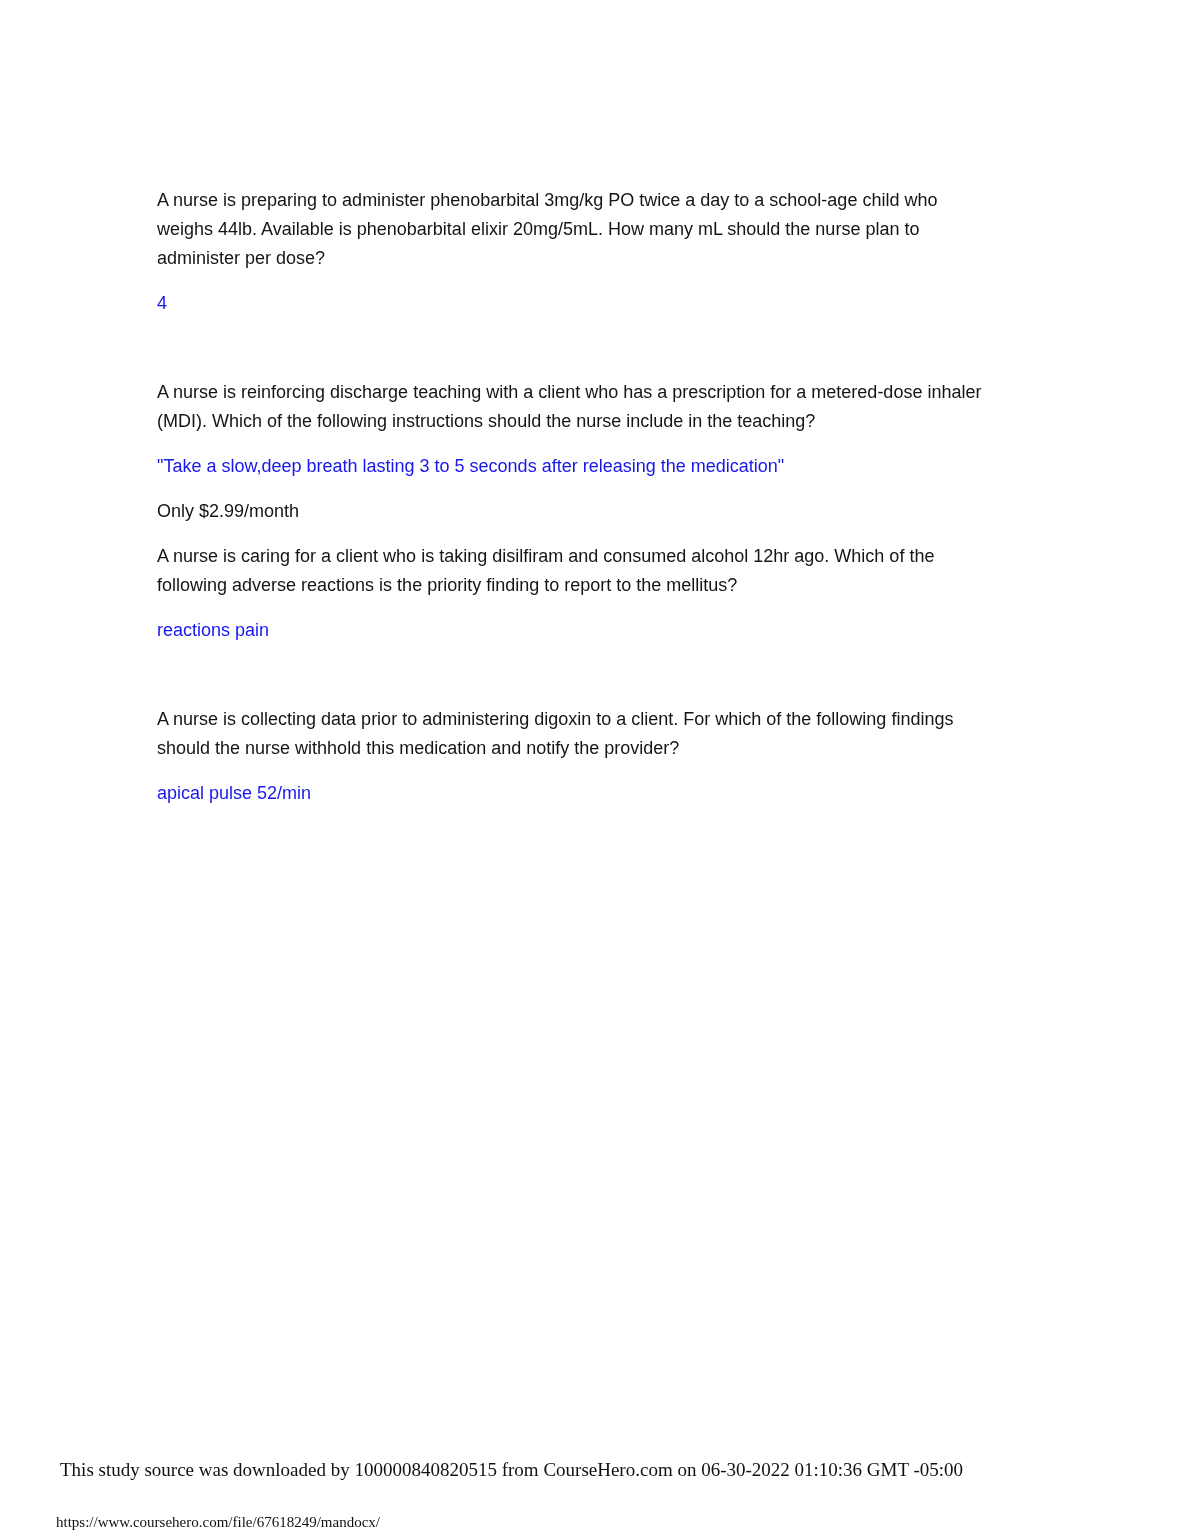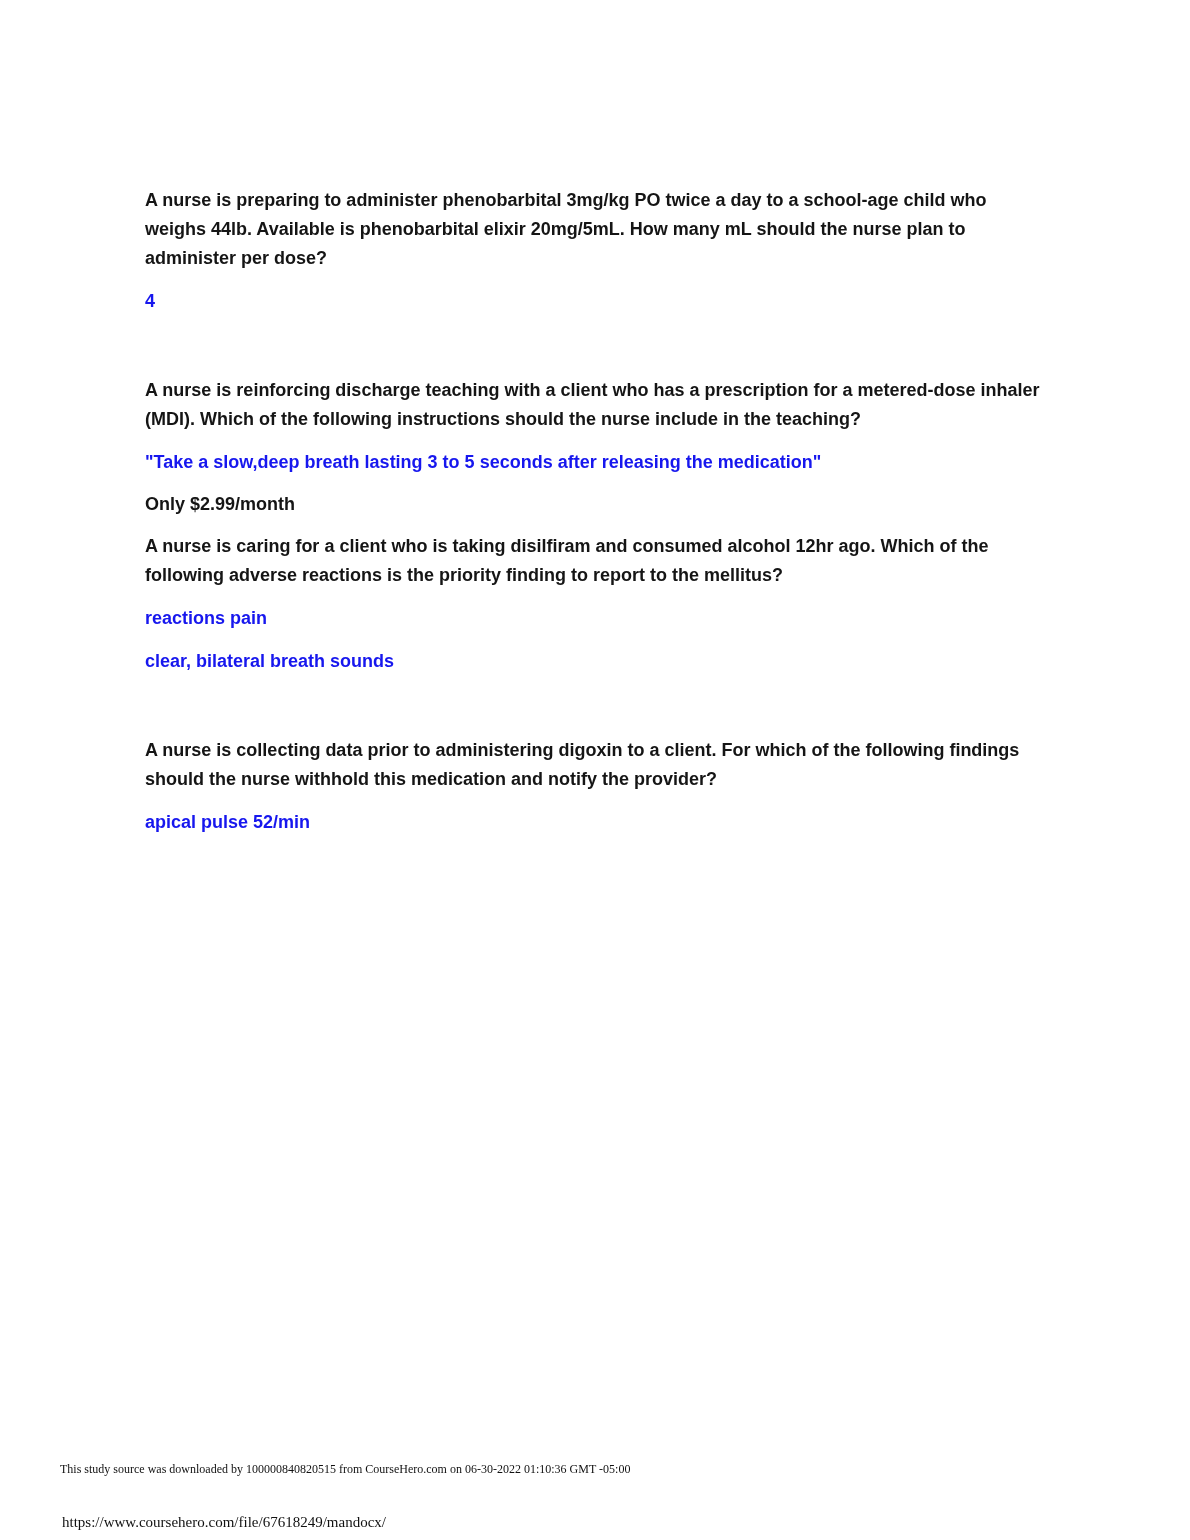--- a/index.html
+++ b/index.html
@@ -14,46 +14,45 @@
     background: #ffffff;
     overflow: hidden;
     box-sizing: border-box;
     padding: 186px 145px 0 141px;
     font-family: "Liberation Sans", sans-serif;
     font-size: 18px;
     line-height: 29px;
     color: #151515;
   }
   .para {
-    margin: 4px;
+    margin: 16px;
     white-space: pre;
-    font-weight: bold;
   }
   .question { margin-top: 60px; }
   .question.first { margin-top: 0; }
   .question.after-ad { margin-top: 13px; }
   .answer {
     margin-top: 14px;
     color: #1717ee;
   }
   .ad-line1 { margin-top: 112px; }
   .ad-line2 { margin-top: 13px; }
   .footer-note {
     position: absolute;
     left: 60px;
     top: 1460px;
     font-family: "Liberation Serif", serif;
-    font-size: 12px;
+    font-size: 19px;
     line-height: 19px;
     color: #111111;
     white-space: pre;
   }
   .footer-url {
     position: absolute;
-    left: 62px;
+    left: 56px;
     top: 1513px;
     font-family: "Liberation Serif", serif;
     font-size: 15px;
     line-height: 19px;
     color: #111111;
     white-space: pre;
   }
 </style>
 </head>
 <body>
@@ -69,21 +68,20 @@
 (MDI). Which of the following instructions should the nurse include in the teaching?</p>
   <p class="para answer">"Take a slow,deep breath lasting 3 to 5 seconds after releasing the medication"</p>
 
   <p class="para ad-line2">Only $2.99/month</p>
 
   <p class="para question after-ad">A nurse is caring for a client who is taking disilfiram and consumed alcohol 12hr ago. Which of the
 following adverse reactions is the priority finding to report to the mellitus?</p>
 
   <p class="para answer">reactions pain</p>
 
-  <p class="para answer">clear, bilateral breath sounds</p>
 
   <p class="para question">A nurse is collecting data prior to administering digoxin to a client. For which of the following findings
 should the nurse withhold this medication and notify the provider?</p>
   <p class="para answer">apical pulse 52/min</p>
 
   <div class="footer-note">This study source was downloaded by 100000840820515 from CourseHero.com on 06-30-2022 01:10:36 GMT -05:00</div>
   <div class="footer-url">https://www.coursehero.com/file/67618249/mandocx/</div>
 
 </div>
 

